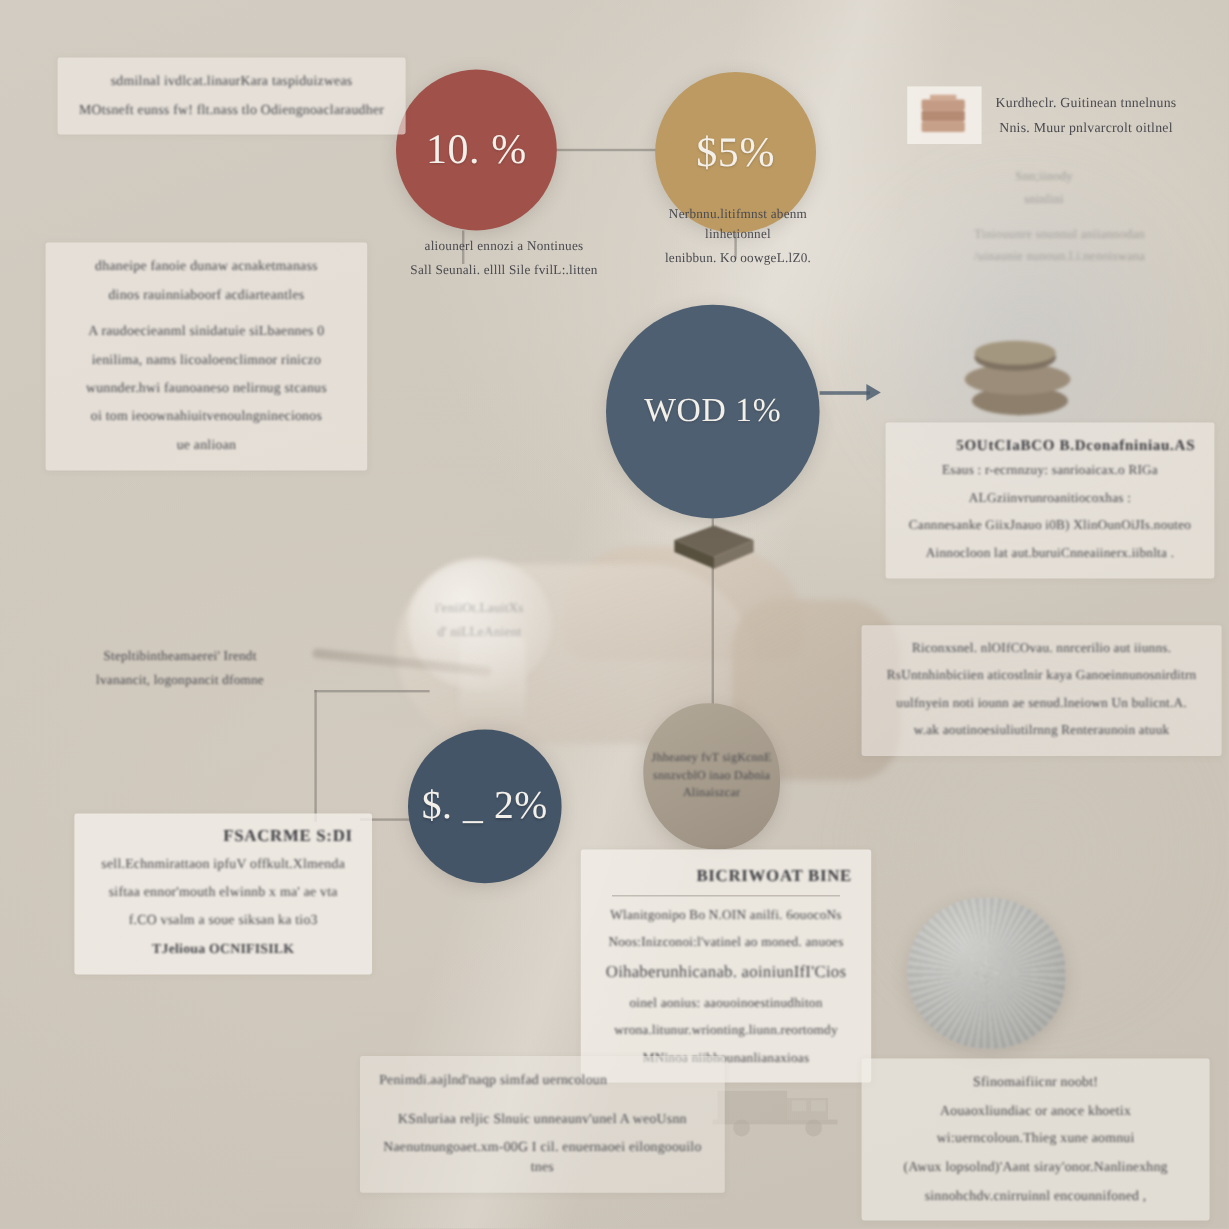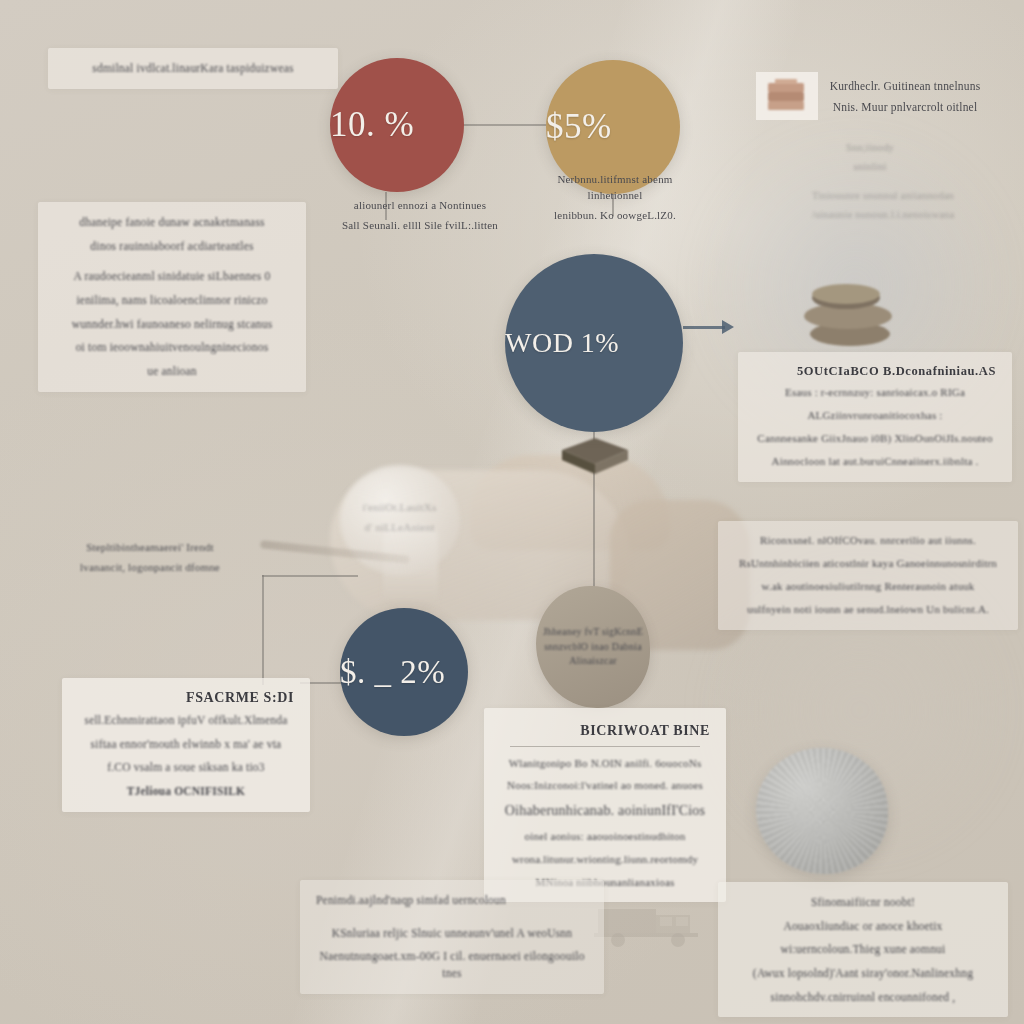--- a/index.html
+++ b/index.html
@@ -73,21 +73,21 @@
   .conn-v{width:1.5px;}
   .arrow-head{
     position:absolute;width:0;height:0;
     border-top:7px solid transparent;border-bottom:7px solid transparent;
     border-left:12px solid #4e5f71;opacity:.85;
   }
 
   
   .bubble{
     position:absolute;border-radius:50%;
-    display:flex;align-items:center;
+    display:flex;align-items:center;justify-content:center;
     color:#f3efe9;text-align:center;line-height:1.05;
     box-shadow:0 3px 14px rgba(80,70,60,.18);
   }
   .bubble .val{
     font-family:"Liberation Serif", serif;
     letter-spacing:.5px;
     filter:blur(.35px);
     text-shadow:0 1px 2px rgba(0,0,0,.18);
   }
   #bubble-market{left:330px;top:58px;width:134px;height:134px;background:#a0514a;}
@@ -241,20 +241,21 @@
   <div class="bubble-taupe">
     <div style="width:100%;padding:0 6px;">
       <p class="blur-text" style="font-size:10px;margin:0;">Jhheaney fvT sigKcnnE</p>
       <p class="blur-text" style="font-size:10px;margin:0;">snnzνcblO inao Dabnia</p>
       <p class="blur-text" style="font-size:10px;margin:0;">Alinaiszcar</p>
     </div>
   </div>
 
   <div class="panel" style="left:48px;top:48px;width:258px;">
     <p class="blur-text">sdmilnal ivdlcat.linaurKara taspiduizweas</p>
+    <p class="blur-text">MOtsneft eunss fw! flt.nass tlo Odiengnoaclaraudher</p>
   </div>
 
   <div class="panel" style="left:38px;top:202px;width:236px;">
     <p class="blur-text">dhaneipe fanoie dunaw acnaketmanass</p>
     <p class="blur-text" style="margin-bottom:14px;">dinos rauinniaboorf acdiarteantles</p>
     <p class="blur-text">A raudoecieanml sinidatuie siLbaennes 0</p>
     <p class="blur-text">ienilima, nams licoaloenclimnor riniczo</p>
     <p class="blur-text">wunnder.hwi faunoaneso nelirnug stcanus</p>
     <p class="blur-text">oi tom ieoownahiuitvenoulngninecionos</p>
     <p class="blur-text">ue anlioan</p>
@@ -277,22 +278,22 @@
     <h4 style="font-size:12.5px;">5OUtCIaBCO  B.Dconafniniau.AS</h4>
     <p class="blur-text" style="font-size:11px;">Esaus : r-ecrnnzuy: sanrioaicax.o RIGa</p>
     <p class="blur-text" style="font-size:11px;">ALGziinvrunroanitiocoxhas :</p>
     <p class="blur-text" style="font-size:11px;">Cannnesanke GiixJnauo i0B) XlinOunOiJIs.nouteo</p>
     <p class="blur-text" style="font-size:11px;">Ainnocloon lat aut.buruiCnneaiinerx.iibnlta .</p>
   </div>
 
   <div class="panel" style="left:718px;top:521px;width:268px;background:rgba(238,234,227,.55);">
     <p class="blur-text" style="font-size:11px;">Riconxsnel. nlOIfCOvau. nnrcerilio aut iiunns.</p>
     <p class="blur-text" style="font-size:11px;">RsUntnhinbiciien aticostlnir kaya Ganoeinnunosnirditrn</p>
+    <p class="blur-text" style="font-size:11px;">uulfnyein noti iounn ae senud.lneiown Un bulicnt.A.</p>
     <p class="blur-text" style="font-size:11px;">w.ak aoutinoesiuliutilrnng Renteraunoin atuuk</p>
-    <p class="blur-text" style="font-size:11px;">uulfnyein noti iounn ae senud.lneiown Un bulicnt.A.</p>
   </div>
 
   <div class="panel panel-strong" style="left:484px;top:708px;width:210px;padding-top:14px;">
     <h4 style="line-height:1.25;">BICRIWOAT BINE</h4>
     <div class="rule"></div>
     <p class="blur-text" style="font-size:11px;">Wlanitgonipo Bo N.OIN anilfi. 6ouocoNs</p>
     <p class="blur-text" style="font-size:11px;">Noos:Inizconoi:l'vatinel ao moned. anuoes</p>
     <p class="blur-text" style="font-size:14px;">Oihaberunhicanab. aoiniunIfI'Cios</p>
     <p class="blur-text" style="font-size:11px;">oinel aonius: aaouoinoestinudhiton</p>
     <p class="blur-text" style="font-size:11px;">wrona.litunur.wrionting.liunn.reortomdy</p>

